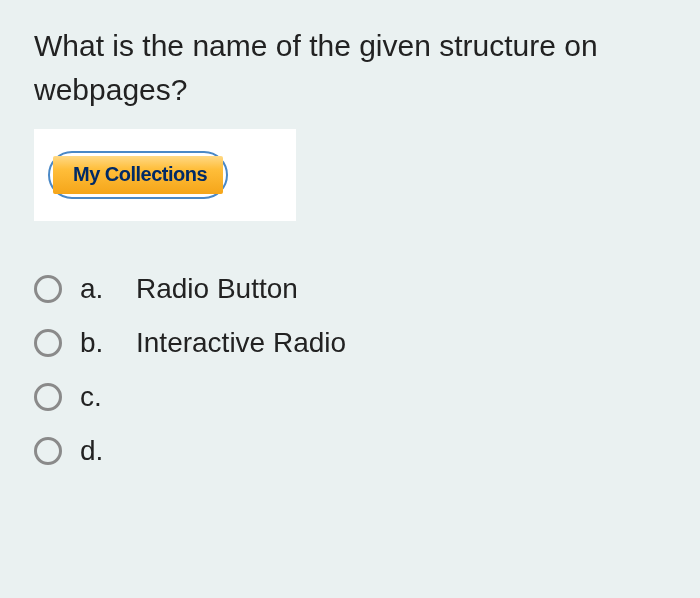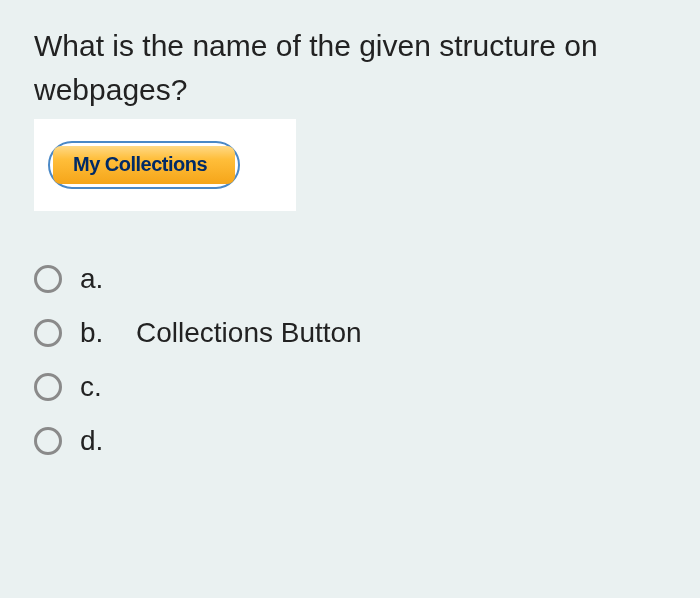--- a/index.html
+++ b/index.html
@@ -9,42 +9,42 @@
     height: 598px;
     background: #eaf1f1;
     font-family: Arial, Helvetica, sans-serif;
     color: #2a2a2a;
     padding: 24px 34px;
   }
   .question {
     font-size: 30px;
     line-height: 1.45;
     color: #222;
-    margin-bottom: 8px;
+    margin-bottom: 18px;
   }
   .image-block {
     width: 262px;
     height: 92px;
     background: #ffffff;
     display: flex;
     align-items: center;
     justify-content: flex-start;
     padding-left: 14px;
     margin-bottom: 52px;
   }
   .pill-outer {
     border: 2px solid #4a88c6;
     border-radius: 24px;
     padding: 3px;
     display: inline-block;
   }
   .pill-inner {
     background: linear-gradient(to bottom, #ffd985 0%, #ffbe3a 35%, #f5a519 100%);
-    border-radius: 8px;
-    padding: 7px 28px 8px 20px;
+    border-radius: 2px;
+    padding: 7px 16px 8px 20px;
     display: inline-block;
   }
   .pill-text {
     font-family: Arial, Helvetica, sans-serif;
     font-weight: bold;
     font-size: 20px;
     letter-spacing: -0.5px;
     color: #002a66;
   }
   .options {
@@ -87,26 +87,27 @@
       <span class="pill-text">My Collections</span>
     </span>
   </span>
 </div>
 
 <div class="options">
 
   <div class="option">
     <span class="radio"></span>
     <span class="opt-letter">a.</span>
+    <span class="opt-text">Radio Button</span>
   </div>
 
   <div class="option">
     <span class="radio"></span>
     <span class="opt-letter">b.</span>
-    <span class="opt-text">Collections Button</span>
+    <span class="opt-text">Interactive Radio</span>
   </div>
 
   <div class="option">
     <span class="radio"></span>
     <span class="opt-letter">c.</span>
   </div>
 
   <div class="option">
     <span class="radio"></span>
     <span class="opt-letter">d.</span>

